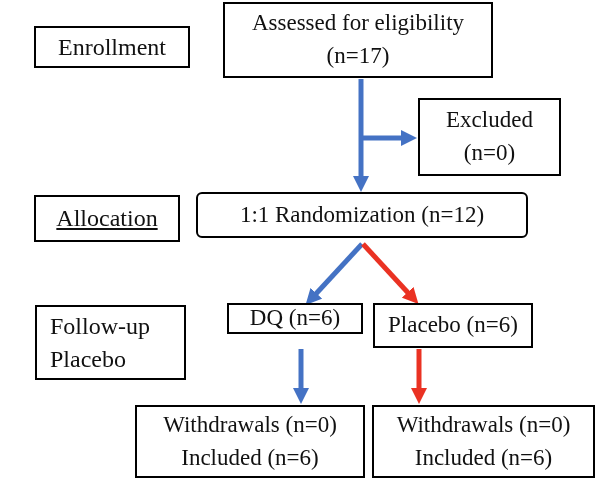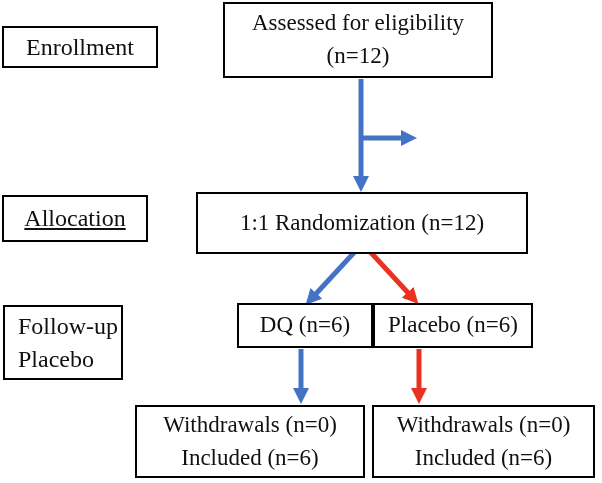--- a/index.html
+++ b/index.html
@@ -33,34 +33,35 @@
     justify-content: center;
     align-items: center;
     text-align: center;
     font-size: 23px;
     line-height: 1.42;
     white-space: nowrap;
   }
   .stage-label {
     border-width: 2px;
     font-size: 24px;
+    margin-left: 32px;
   }
   .stage-label.left-text {
     align-items: flex-start;
     text-align: left;
     padding-left: 13px;
   }
   
   .b-enrollment     { left: 2px;   top: 26px;  width: 156px; height: 42px; }
   .b-allocation     { left: 2px;   top: 195px; width: 146px; height: 47px; text-decoration: underline; }
-  .b-followup       { left: 3px;   top: 305px; width: 120px; height: 75px; line-height: 1.35; }
+  .b-followup       { left: 3px;   top: 305px; width: 151px; height: 75px; line-height: 1.35; }
   .b-assessed       { left: 223px; top: 2px;   width: 270px; height: 76px; }
   .b-excluded       { left: 418px; top: 98px;  width: 143px; height: 78px; }
-  .b-randomization  { left: 196px; top: 192px; width: 332px; height: 62px; }
-  .b-dq             { left: 227px; top: 303px; width: 136px; height: 45px; margin-left: 10px; }
+  .b-randomization  { left: 196px; top: 192px; width: 332px; height: 46px; border-radius: 6px; }
+  .b-dq             { left: 227px; top: 303px; width: 136px; height: 31px; }
   .b-placebo        { left: 373px; top: 303px; width: 160px; height: 45px; }
   .b-dq-outcome     { left: 135px; top: 405px; width: 230px; height: 73px; }
   .b-placebo-outcome{ left: 372px; top: 405px; width: 223px; height: 73px; }
 </style>
 </head>
 <body>
 
 <div class="canvas">
 
   <svg class="arrow-layer" viewBox="0 0 602 483" xmlns="http://www.w3.org/2000/svg">
@@ -94,23 +95,27 @@
     <span>Allocation</span>
   </div>
 
   <div class="box stage-label left-text b-followup">
     <span>Follow-up</span>
     <span>Placebo</span>
   </div>
 
   <div class="box b-assessed">
     <span>Assessed for eligibility</span>
-    <span>(n=12)</span>
+    <span>(n=17)</span>
   </div>
 
+  <div class="box b-excluded">
+    <span>Excluded</span>
+    <span>(n=0)</span>
+  </div>
 
   <div class="box b-randomization">
     <span>1:1 Randomization (n=12)</span>
   </div>
 
   <div class="box b-dq">
     <span>DQ (n=6)</span>
   </div>
 
   <div class="box b-placebo">

